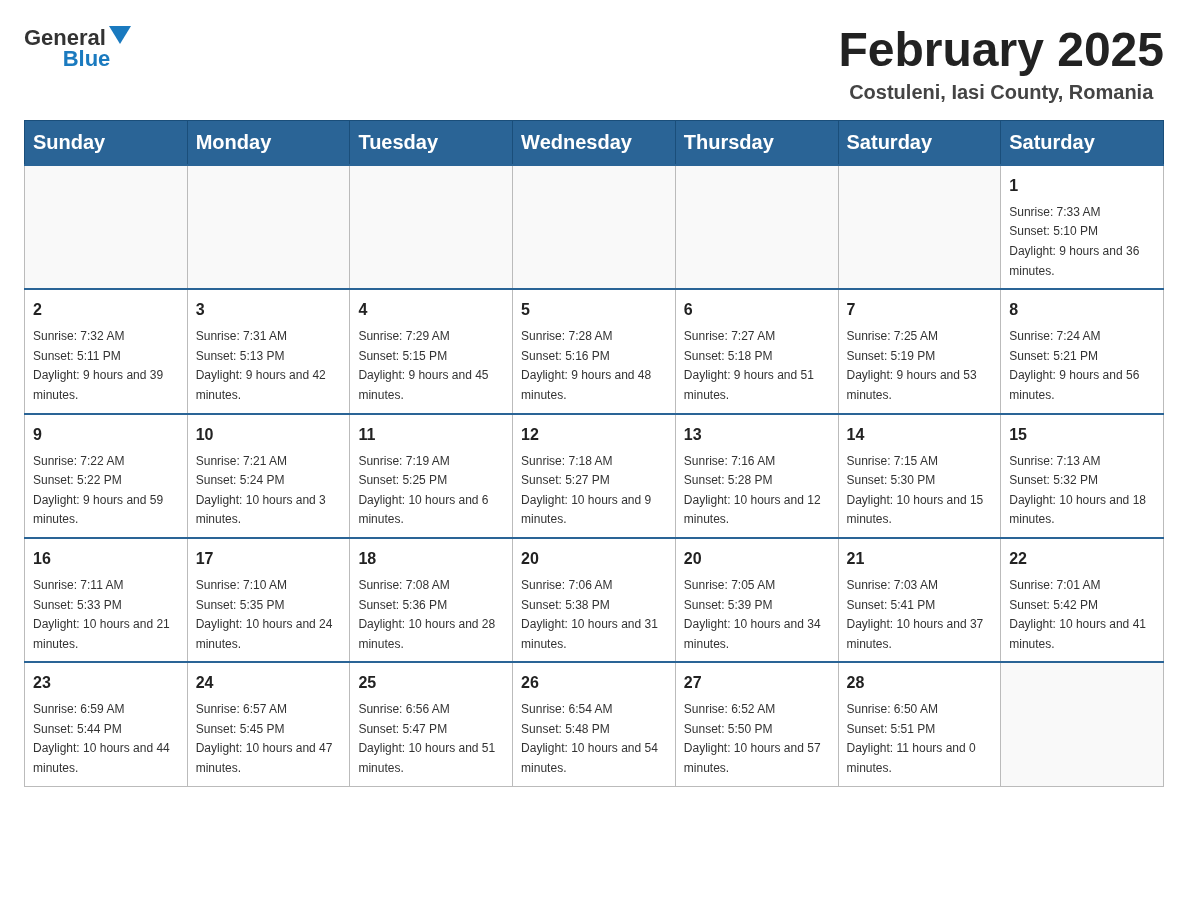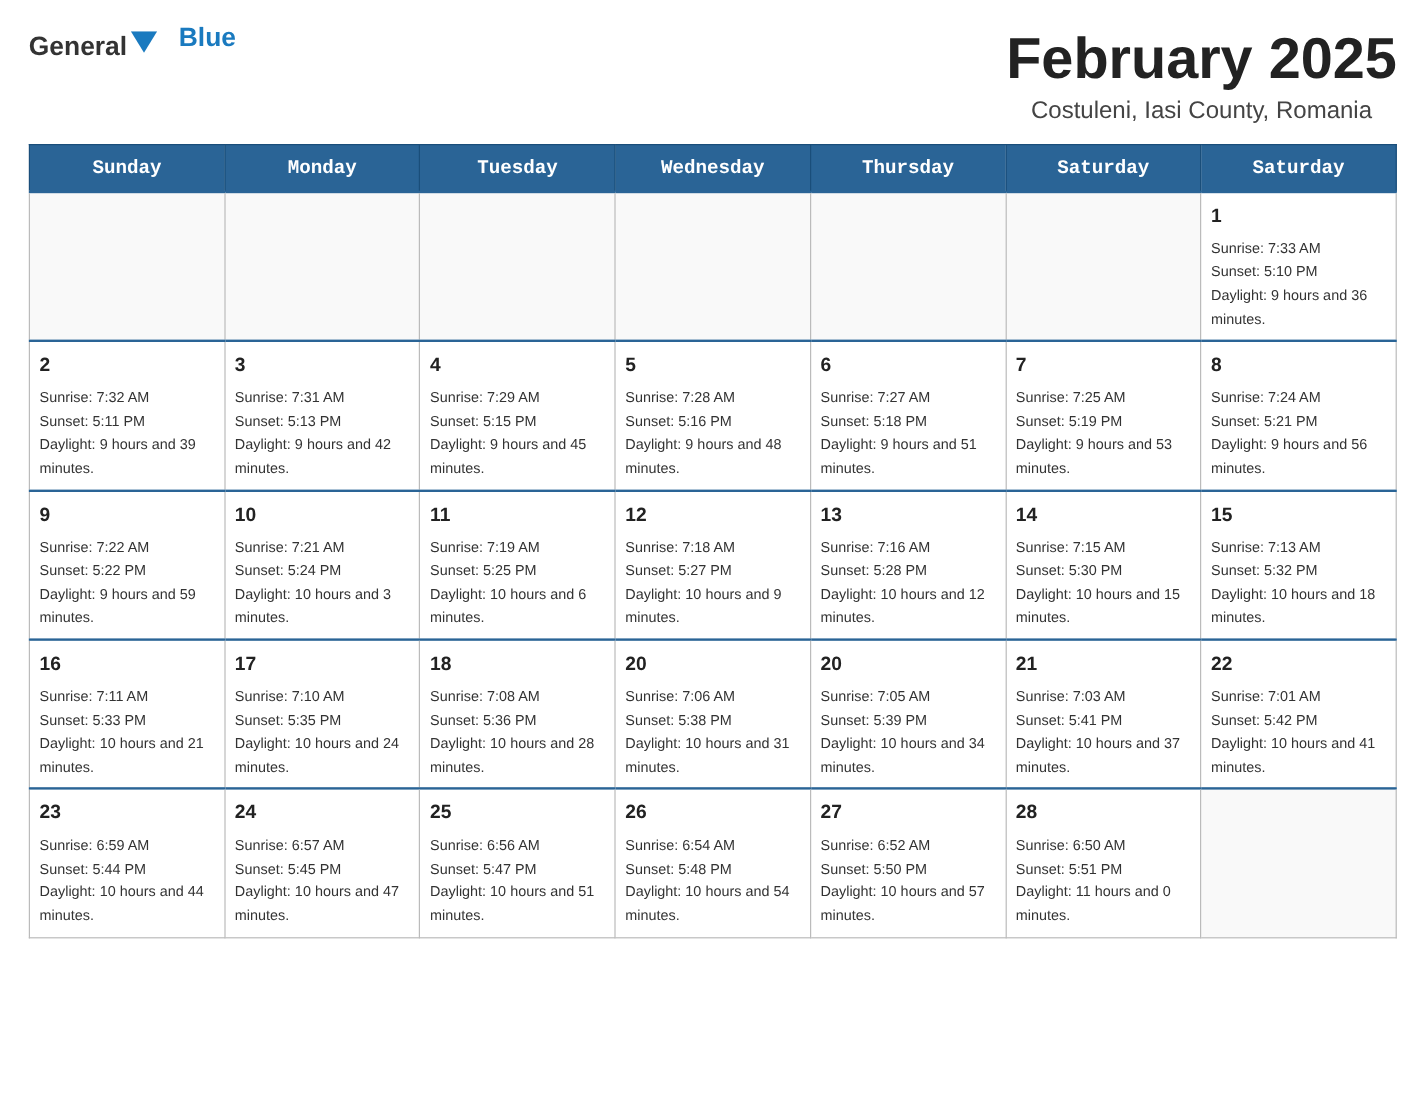--- a/index.html
+++ b/index.html
@@ -36,38 +36,37 @@
       text-align: center;
     }
     .title-block h1 {
       font-size: 48px;
       font-weight: bold;
       color: #222;
       line-height: 1.1;
     }
     .title-block h2 {
       font-size: 20px;
-      font-weight: normal;
+      font-weight: bold;
       color: #444;
       margin-top: 4px;
     }
     .calendar {
       width: 100%;
       border-collapse: collapse;
       border: 1px solid #999;
     }
     .calendar th {
       background-color: #2a6496;
       color: #fff;
-      font-size: 16px;
+      font-size: 20px;
       font-weight: bold;
       padding: 10px 8px;
-      text-align: center;
+      text-align: left;
       border: 1px solid #1a4e7a;
-      font-family: Liberation Mono, monospace;
     }
     .calendar td {
       vertical-align: top;
       padding: 8px;
       border: 1px solid #bbb;
       width: calc(100% / 7);
       min-height: 110px;
       font-size: 13px;
       line-height: 1.5;
     }
@@ -88,21 +87,21 @@
     }
     .empty-cell {
       background: #f9f9f9;
     }
   </style>
 </head>
 <body>
 
 <div class="header">
   <div class="logo">
-    <div style="display:flex; flex-direction:row; align-items:flex-start;">
+    <div style="display:flex; flex-direction:column; align-items:center;">
       <div style="display:flex; align-items:center;">
         <span class="logo-text-general">General</span>
         <div style="display:inline-block; margin-left:3px; margin-top:2px;">
           <svg width="22" height="22" viewBox="0 0 22 22">
             <polygon points="0,0 22,0 11,18" fill="#1a7abf"></polygon>
           </svg>
         </div>
       </div>
       <span class="logo-text-blue" style="margin-top:-6px; margin-left:18px;">Blue</span>
     </div>

